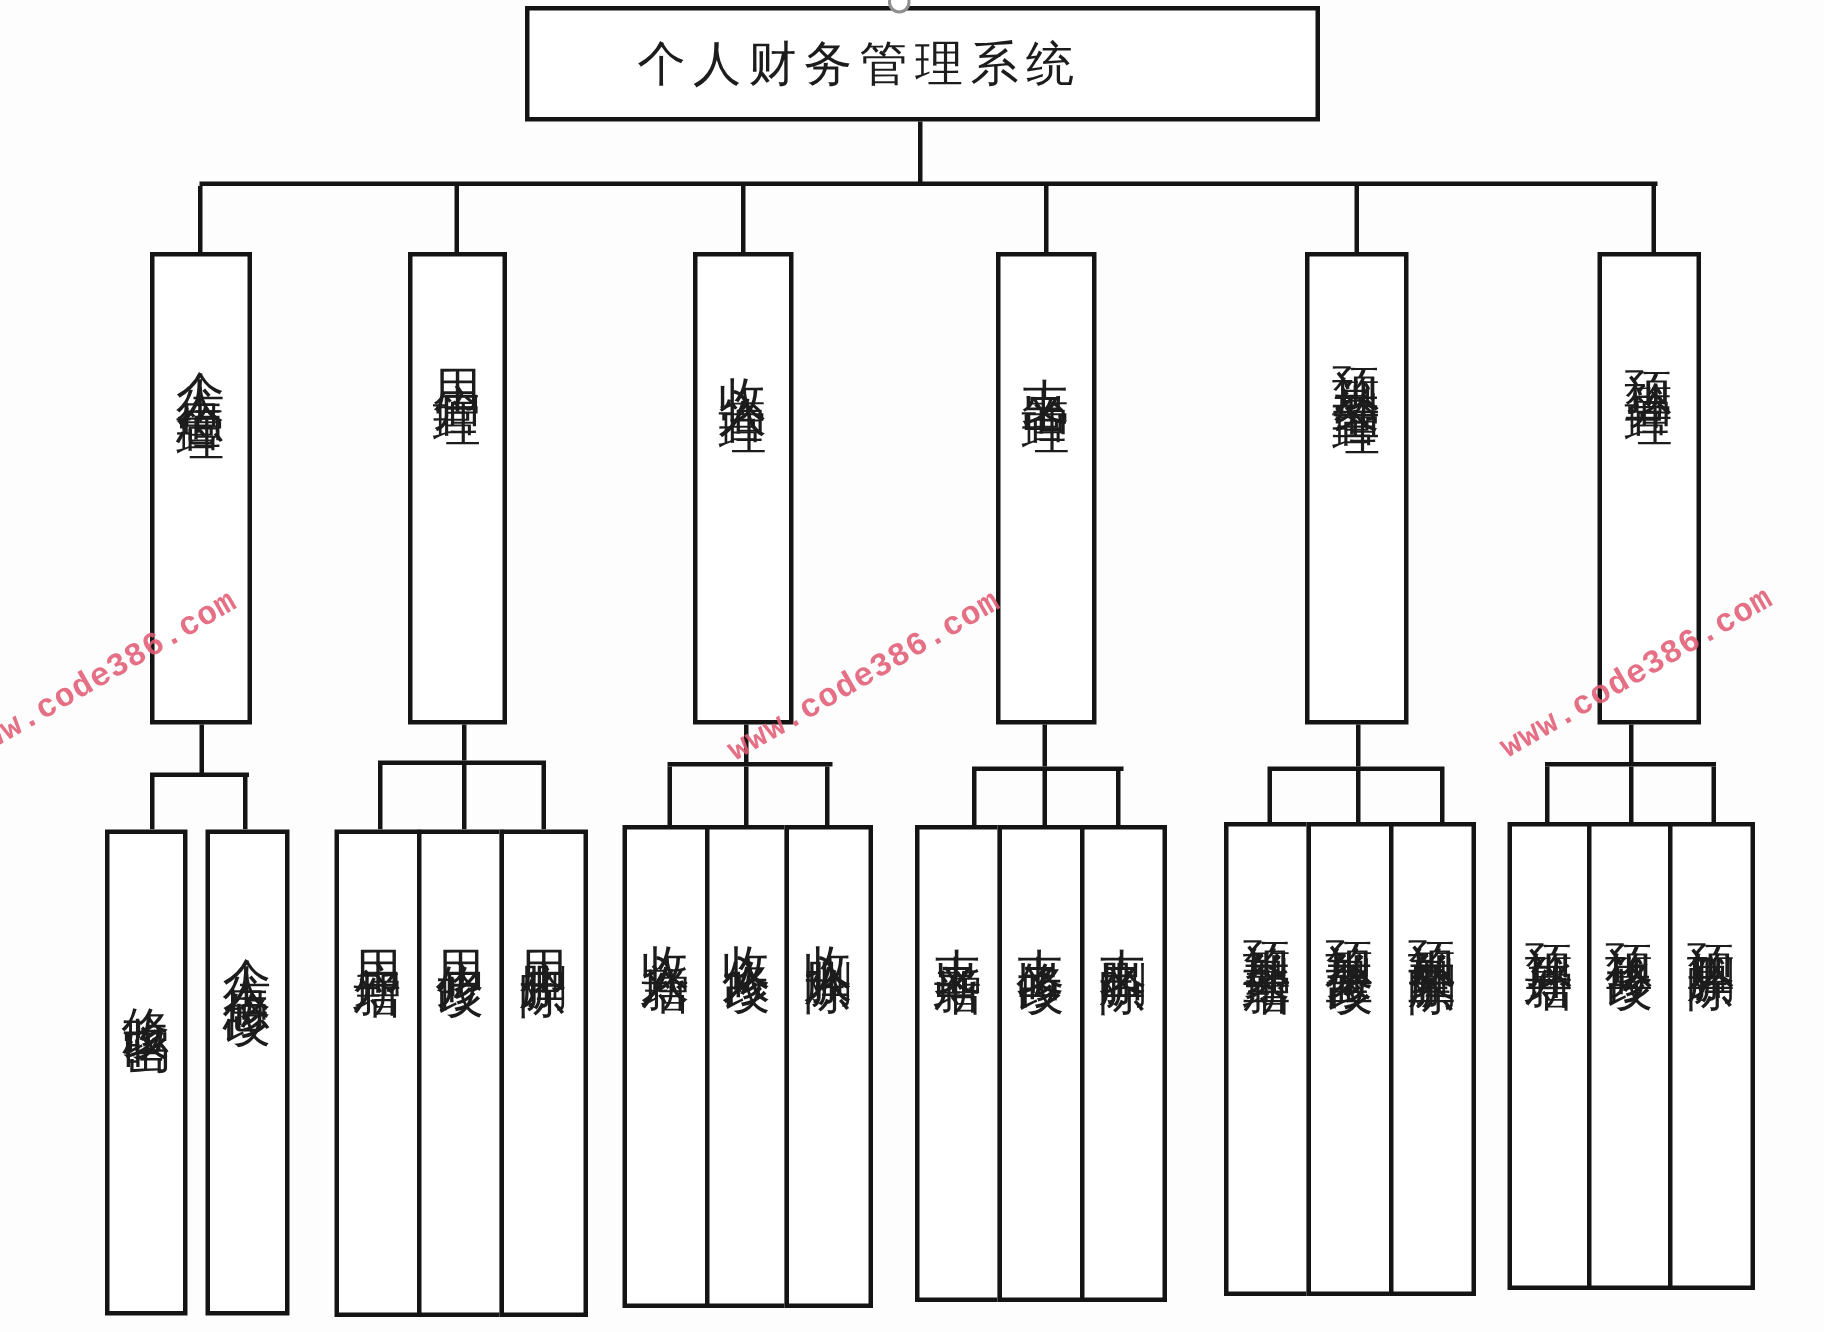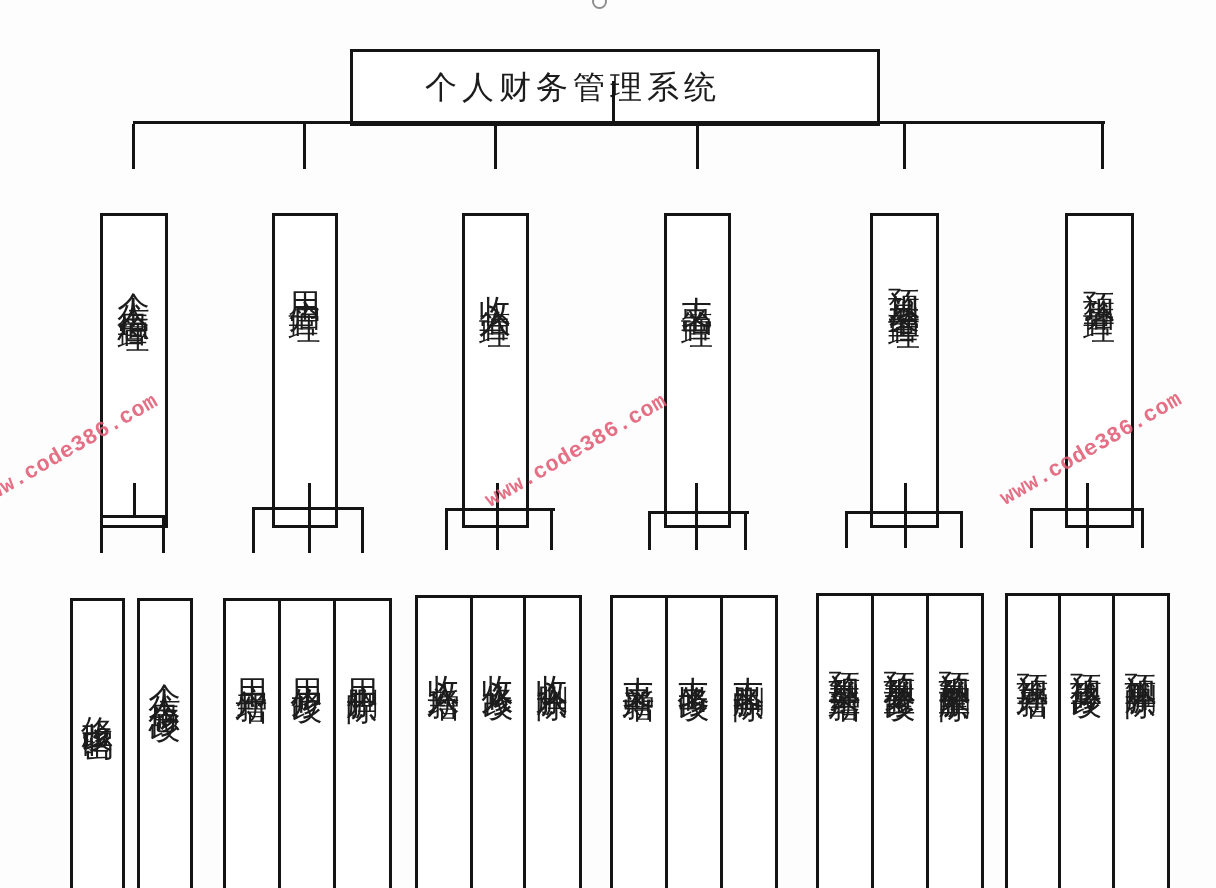--- a/index.html
+++ b/index.html
@@ -3,21 +3,21 @@
 <meta charset="utf-8">
 <style>
   html,body{margin:0;padding:0;background:#ffffff;}
   #stage{
     position:relative;width:1216px;height:888px;background:#fdfdfd;
     overflow:hidden;font-family:"Liberation Serif","DejaVu Serif",serif;
   }
   .line{position:absolute;background:#141414;}
   .box{
     position:absolute;border:3px solid #141414;background:#ffffff;
-    box-sizing:border-box;display:flex;justify-content:center;align-items:flex-start;margin-top:45px;
+    box-sizing:border-box;display:flex;justify-content:center;align-items:flex-start;
   }
   .vtext{
     writing-mode:vertical-rl;text-orientation:upright;
     font-size:32px;letter-spacing:7px;line-height:1;color:#1c1c1c;white-space:nowrap;
   }
   .ls6{letter-spacing:6px;}
   .ls5{letter-spacing:5px;}
   #root-box{
     left:350px;top:4px;width:530px;height:77px;
     align-items:center;justify-content:flex-start;

